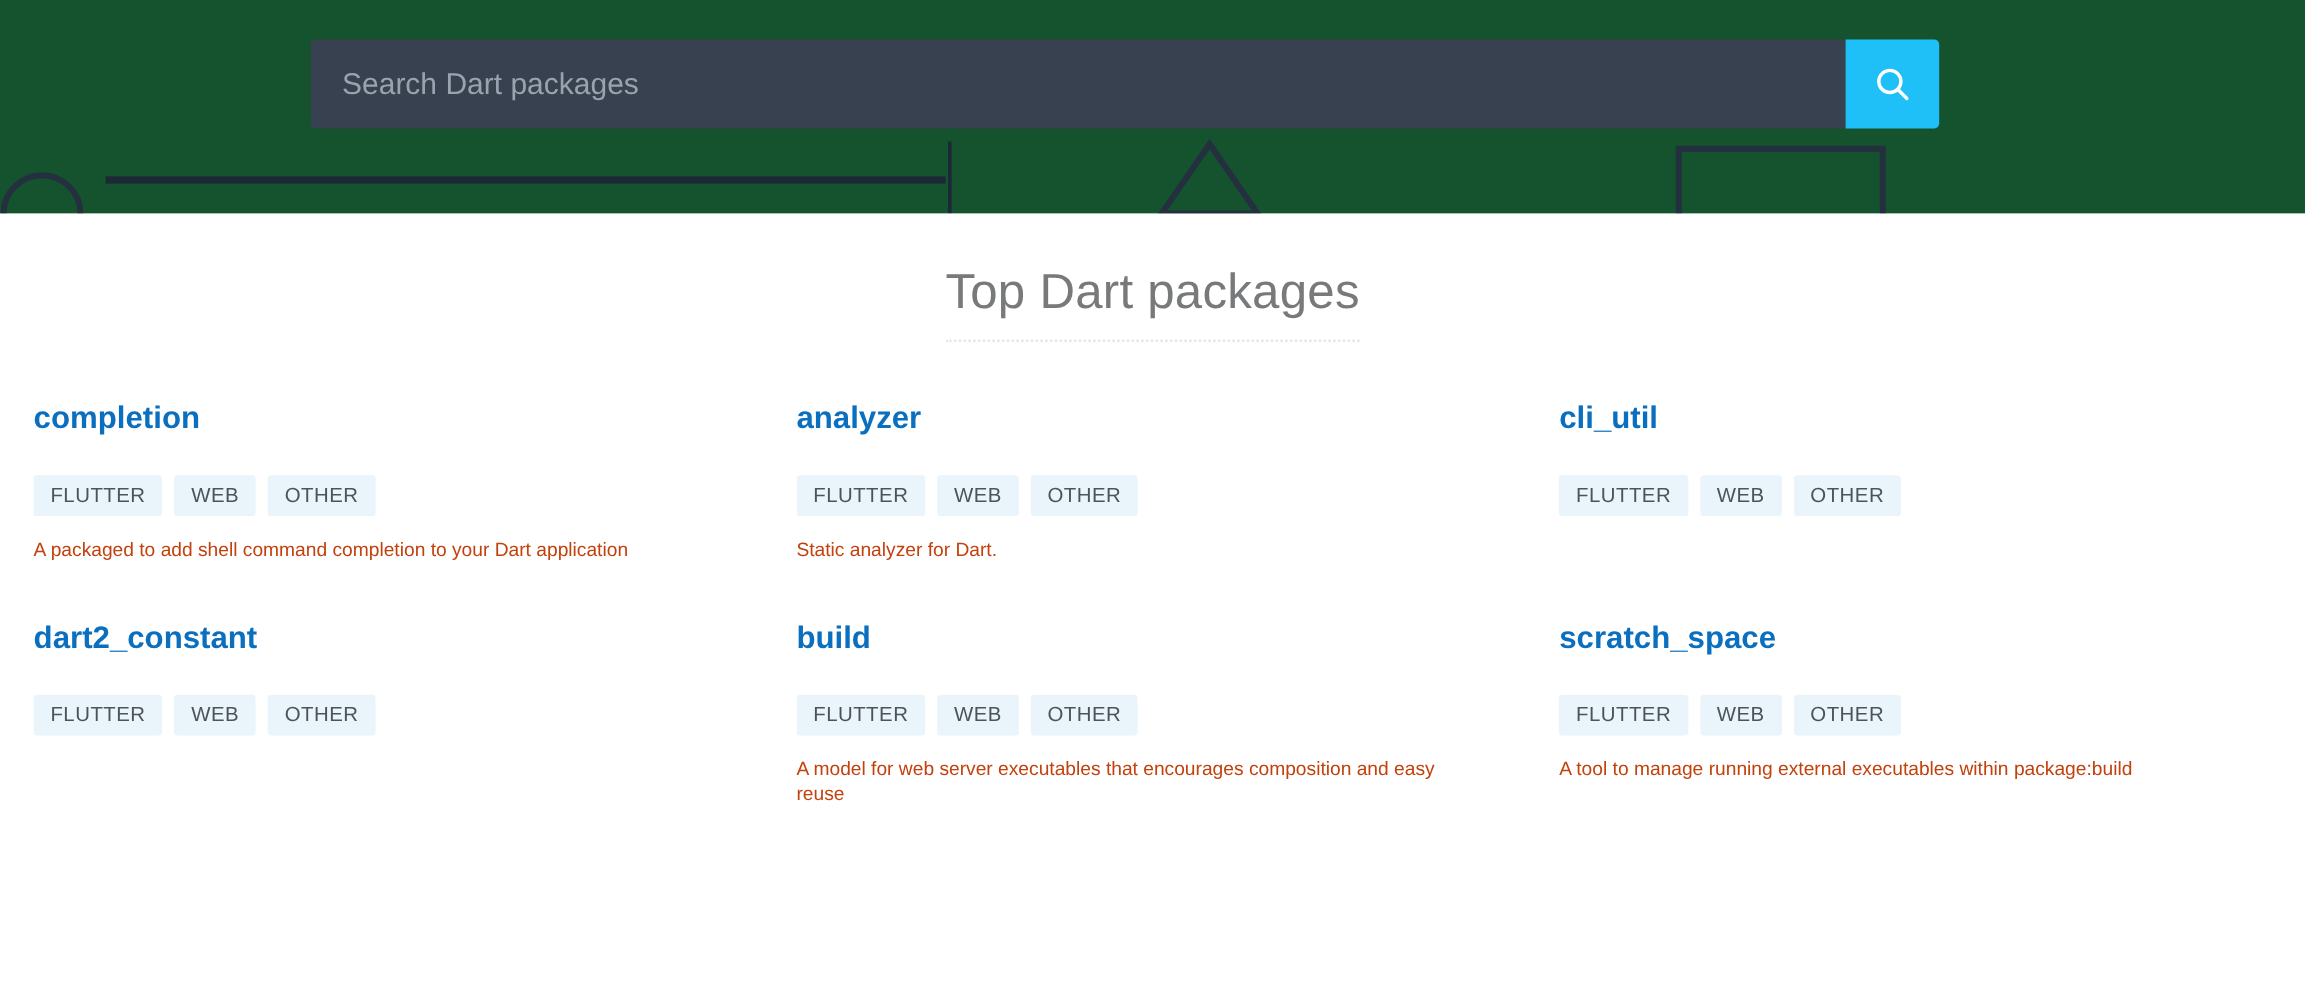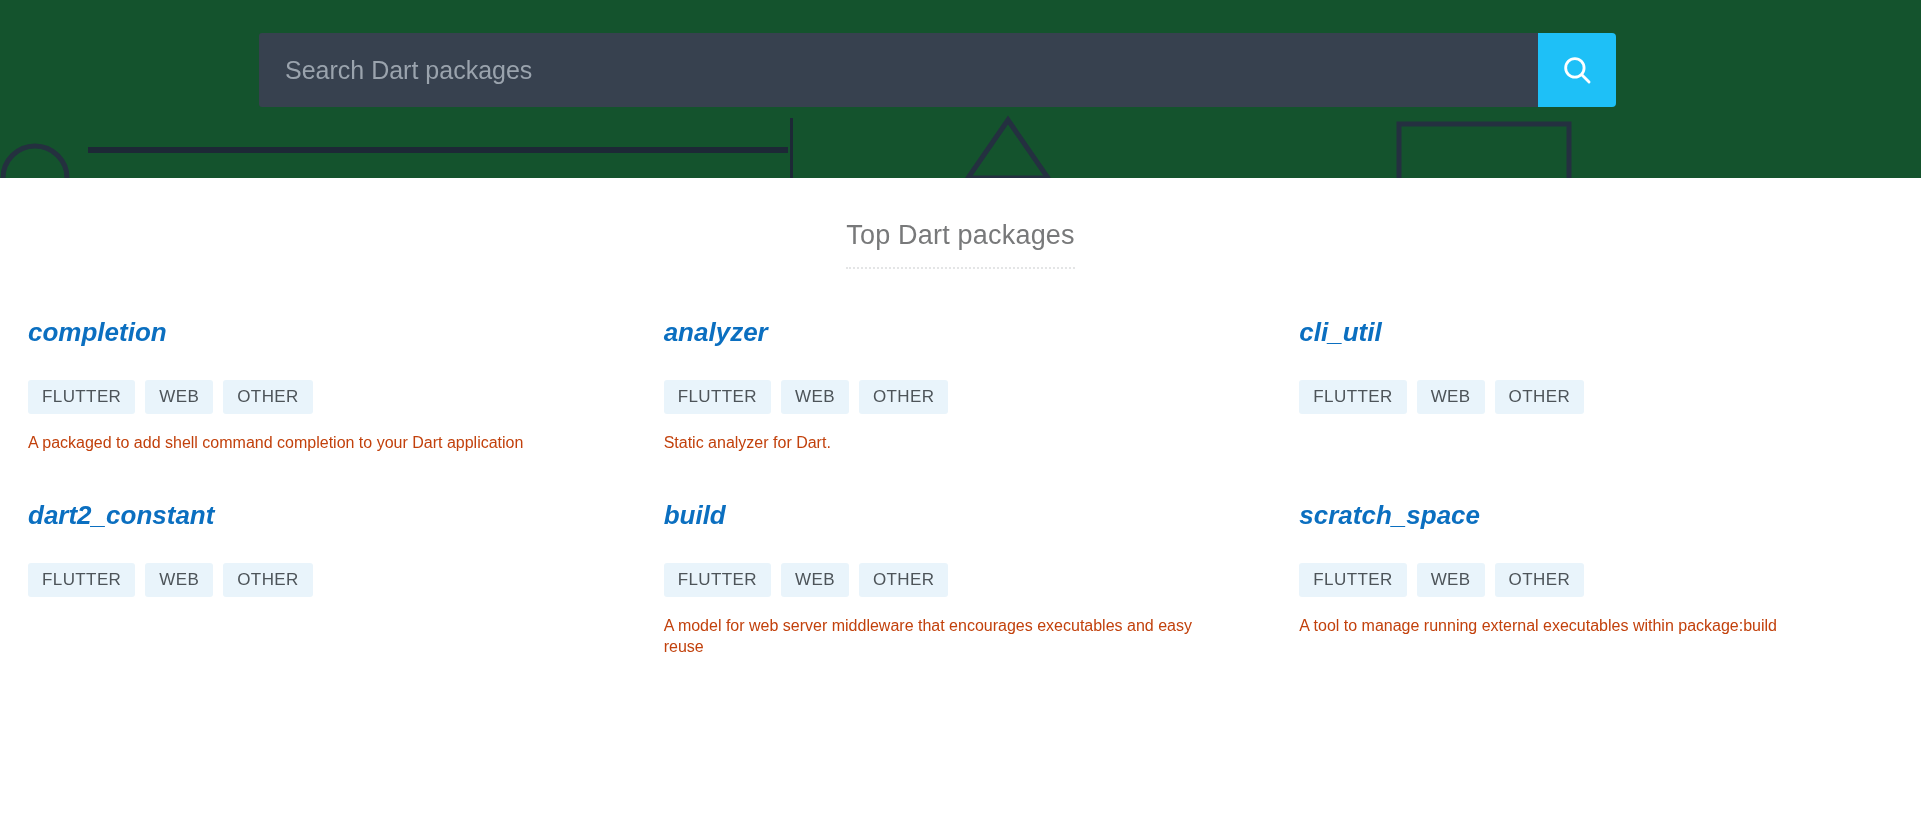--- a/index.html
+++ b/index.html
@@ -81,21 +81,21 @@
     padding-top: 0;
   }
 
   .page-title-block {
     width: 100%;
     text-align: center;
     padding-top: 42px;
   }
   .page-title {
     display: inline-block;
-    font-size: 27px;
+    font-size: 41px;
     font-weight: 400;
     color: #78797a;
     letter-spacing: .2px;
     line-height: 1.15;
     padding-bottom: 16px;
     border-bottom: 2px dotted #e4e5e6;
   }
 
   .packages-grid {
     display: grid;
@@ -111,21 +111,20 @@
   }
 
   .package-name {
     display: inline-block;
     font-size: 26px;
     font-weight: 700;
     color: #0b6fc0;
     text-decoration: none;
     line-height: 1.2;
     cursor: pointer;
-    font-style: italic;
   }
 
   .tag-row {
     margin-top: 32px;
     display: flex;
     gap: 10px;
     flex-wrap: wrap;
   }
 
   .tag-chip {
@@ -225,21 +224,21 @@
       </div>
     </div>
 
     <div class="package-card">
       <a class="package-name">build</a>
       <div class="tag-row">
         <span class="tag-chip">FLUTTER</span>
         <span class="tag-chip">WEB</span>
         <span class="tag-chip">OTHER</span>
       </div>
-      <p class="package-desc">A model for web server middleware that encourages executables and easy reuse</p>
+      <p class="package-desc">A model for web server executables that encourages composition and easy reuse</p>
     </div>
 
     <div class="package-card">
       <a class="package-name">scratch_space</a>
       <div class="tag-row">
         <span class="tag-chip">FLUTTER</span>
         <span class="tag-chip">WEB</span>
         <span class="tag-chip">OTHER</span>
       </div>
       <p class="package-desc">A tool to manage running external executables within package:build</p>

